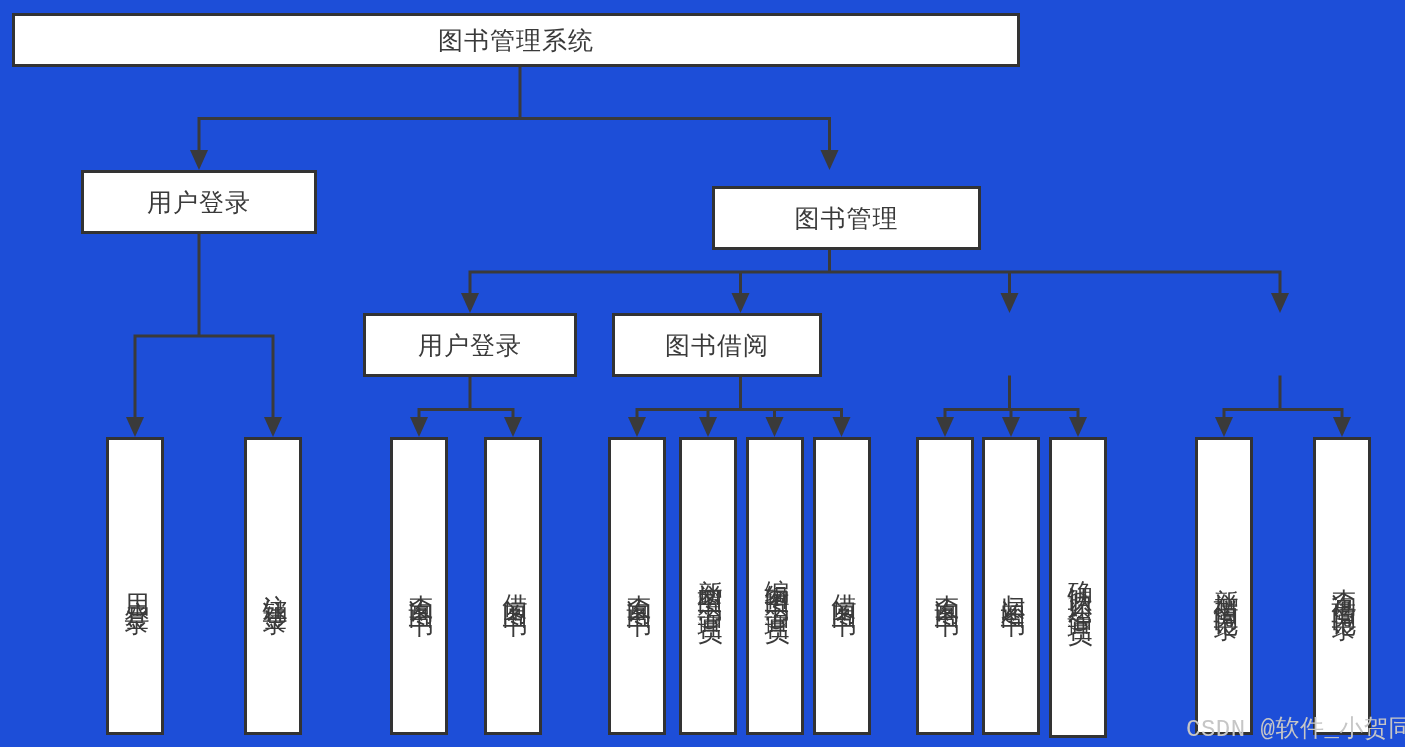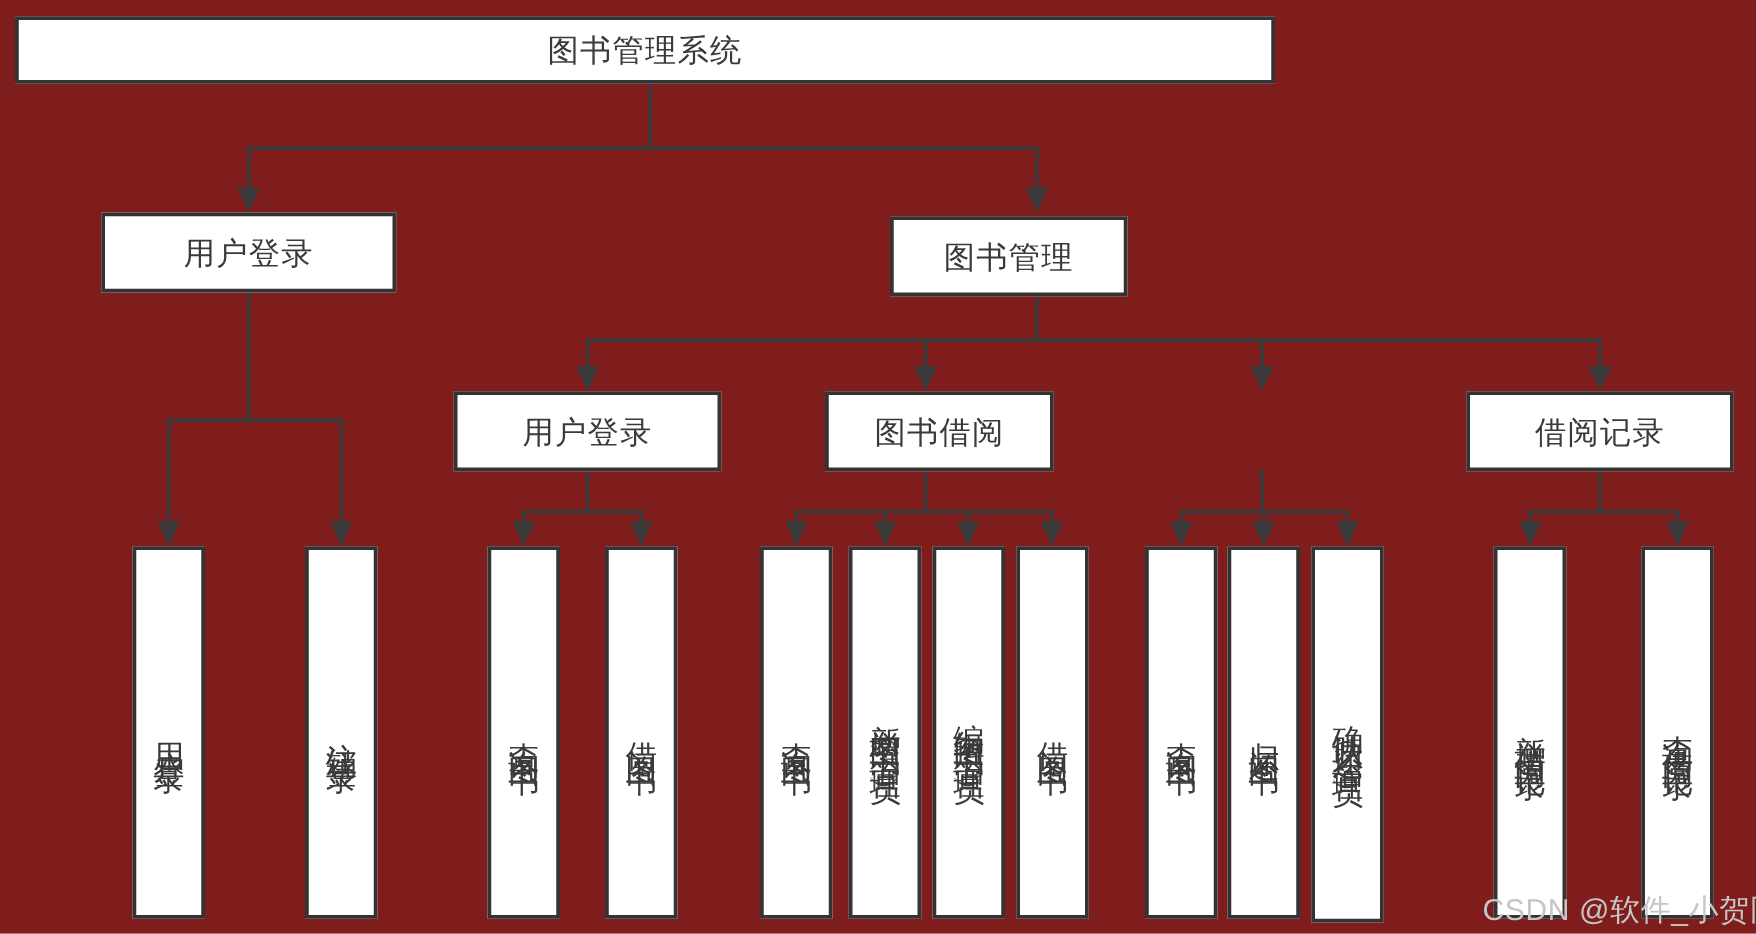--- a/index.html
+++ b/index.html
@@ -1,21 +1,21 @@
 <!DOCTYPE html>
 <html><head>
 <meta charset="utf-8">
 <style>
   html,body{margin:0;padding:0;background:#ffffff;}
   .stage{
     position:relative;
     width:1405px;height:747px;
-    background:#7f1d1d;
+    background:#1d4ed8;
     overflow:hidden;
-    font-family:Liberation Sans, sans-serif;
+    font-family:Liberation Mono, monospace;
     color:#333333;
   }
   svg.connectors{position:absolute;left:0;top:0;z-index:1;}
   .node{
     position:absolute;
     box-sizing:border-box;
     background:#ffffff;
     border:3px solid #333333;
     display:flex;align-items:center;justify-content:center;
     font-size:25px;color:#3a3a3a;
@@ -75,25 +75,24 @@
       <polygon points="1002,417 1020,417 1011,437"></polygon>
       <polygon points="1069,417 1087,417 1078,437"></polygon>
       <polygon points="1215,417 1233,417 1224,437"></polygon>
       <polygon points="1333,417 1351,417 1342,437"></polygon>
     </g>
   </svg>
 
   <div class="node hnode" style="left:12px;top:13px;width:1008px;height:54px">图书管理系统</div>
 
   <div class="node hnode" style="left:81px;top:170px;width:236px;height:64px">用户登录</div>
-  <div class="node hnode" style="left:712px;top:173px;width:190px;height:64px">图书管理</div>
+  <div class="node hnode" style="left:712px;top:186px;width:269px;height:64px">图书管理</div>
 
   <div class="node hnode" style="left:363px;top:313px;width:214px;height:64px">用户登录</div>
-  <div class="node hnode" style="left:660px;top:313px;width:183px;height:64px">图书借阅</div>
-  <div class="node hnode" style="left:1173px;top:313px;width:214px;height:64px">借阅记录</div>
+  <div class="node hnode" style="left:612px;top:313px;width:210px;height:64px">图书借阅</div>
 
   <div class="node vnode" style="left:106px;top:437px;width:58px;height:298px">用户登录</div>
   <div class="node vnode" style="left:244px;top:437px;width:58px;height:298px">注销登录</div>
 
   <div class="node vnode" style="left:390px;top:437px;width:58px;height:298px">查询图书</div>
   <div class="node vnode" style="left:484px;top:437px;width:58px;height:298px">借阅图书</div>
 
   <div class="node vnode" style="left:608px;top:437px;width:58px;height:298px">查询图书</div>
   <div class="node vnode" style="left:679px;top:437px;width:58px;height:298px">新增图书（管理员）</div>
   <div class="node vnode" style="left:746px;top:437px;width:58px;height:298px">编辑图书（管理员）</div>

